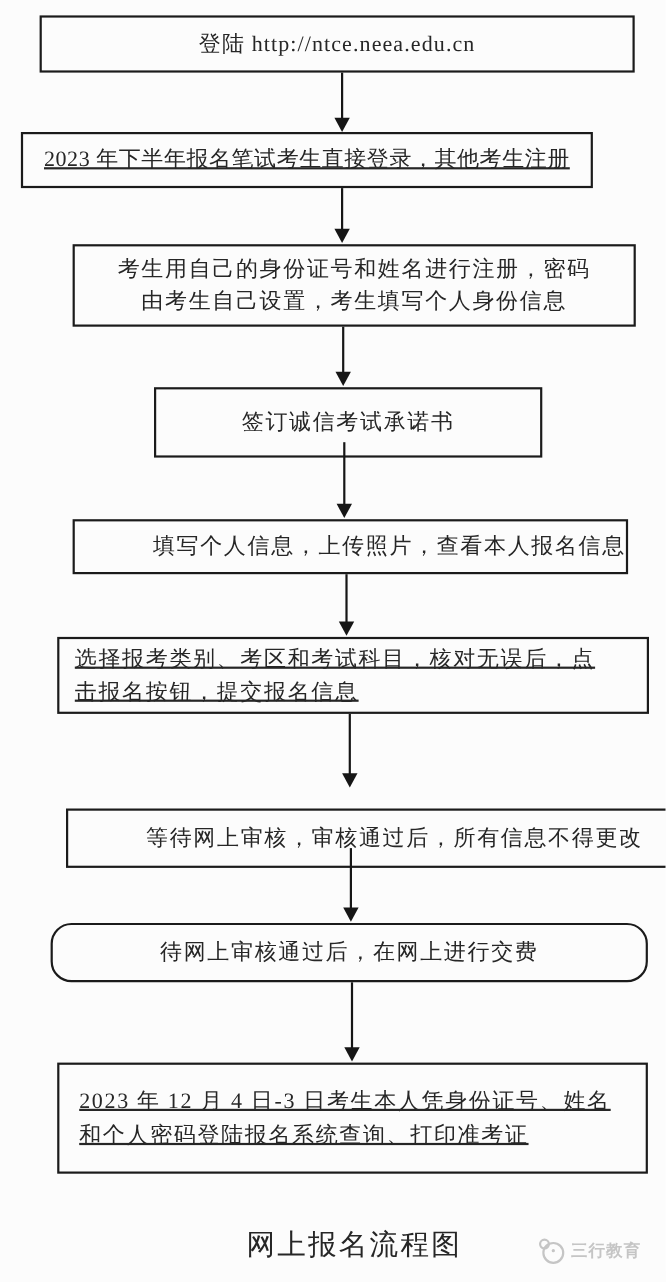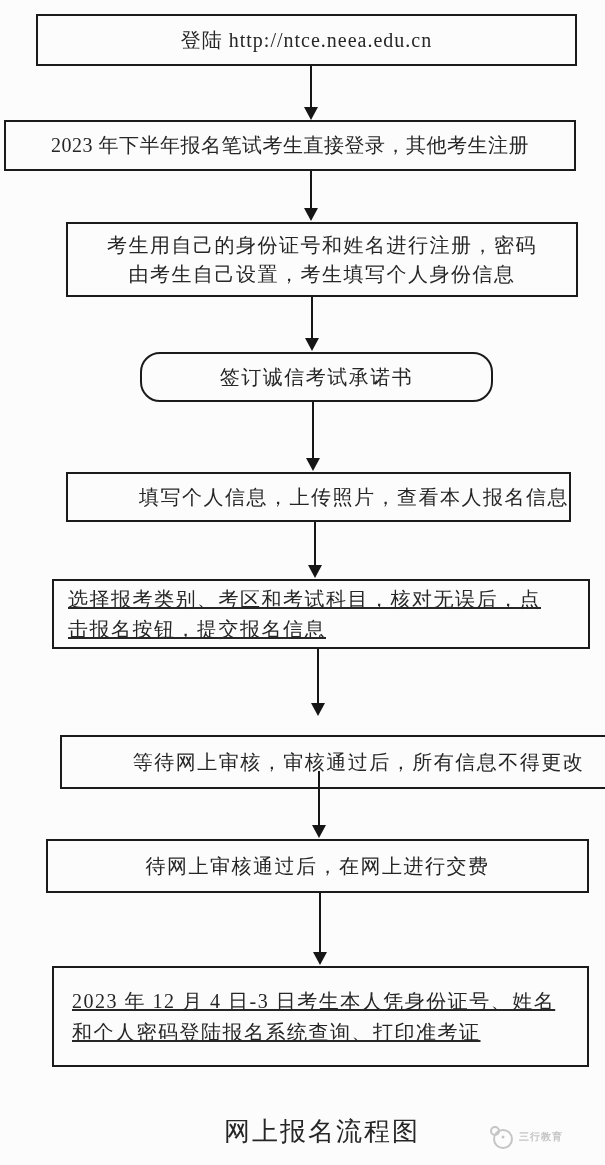--- a/index.html
+++ b/index.html
@@ -58,59 +58,59 @@
   .watermark {
     position: absolute;
     left: 488px;
     top: 1124px;
     display: flex;
     align-items: center;
     gap: 5px;
     color: #c5c5c5;
   }
   .watermark .wm-text {
-    font-size: 10px;
+    font-size: 15px;
     font-weight: bold;
     letter-spacing: 1px;
     font-family: "Liberation Sans", sans-serif;
   }
 </style>
 </head>
 <body>
 
 <div class="stage">
 
   <div class="flow-box" style="left:36px; top:14px; width:541px; height:52px; letter-spacing:1px;">
     <span>登陆 http://ntce.neea.edu.cn</span>
   </div>
 
   <div>
     <div class="stem" style="left:310px; top:66px; height:42px;"></div>
     <div class="head" style="left:304px; top:107px;"></div>
   </div>
 
-  <div class="flow-box" style="left:4px; top:120px; width:572px; height:51px; letter-spacing:0.5px;">
+  <div class="flow-box" style="left:19px; top:120px; width:520px; height:51px; letter-spacing:0.5px;text-decoration:underline;">
     <span>2023 年下半年报名笔试考生直接登录，其他考生注册</span>
   </div>
 
   <div>
     <div class="stem" style="left:310px; top:171px; height:38px;"></div>
     <div class="head" style="left:304px; top:208px;"></div>
   </div>
 
   <div class="flow-box" style="left:66px; top:222px; width:512px; height:75px; padding:0 32px;">
     <span>考生用自己的身份证号和姓名进行注册，密码由考生自己设置，考生填写个人身份信息</span>
   </div>
 
   <div>
     <div class="stem" style="left:311px; top:297px; height:42px;"></div>
     <div class="head" style="left:305px; top:338px;"></div>
   </div>
 
-  <div class="flow-box" style="left:140px; top:352px; width:353px; height:50px;border-radius:20px;">
+  <div class="flow-box" style="left:140px; top:352px; width:353px; height:64px;">
     <span>签订诚信考试承诺书</span>
   </div>
 
   <div>
     <div class="stem" style="left:312px; top:402px; height:57px;"></div>
     <div class="head" style="left:306px; top:458px;"></div>
   </div>
 
   <div class="flow-box" style="left:66px; top:472px; width:505px; height:50px;justify-content:flex-end;">
     <span>填写个人信息，上传照片，查看本人报名信息</span>
@@ -132,21 +132,21 @@
 
   <div class="flow-box" style="left:46px; top:735px; width:597px; height:54px;margin-left:14px;">
     <span>等待网上审核，审核通过后，所有信息不得更改</span>
   </div>
 
   <div>
     <div class="stem" style="left:318px; top:771px; height:55px;"></div>
     <div class="head" style="left:312px; top:825px;"></div>
   </div>
 
-  <div class="flow-box" style="left:46px; top:839px; width:543px; height:54px;">
+  <div class="flow-box" style="left:46px; top:839px; width:543px; height:54px;border-radius:19px;">
     <span>待网上审核通过后，在网上进行交费</span>
   </div>
 
   <div>
     <div class="stem" style="left:319px; top:893px; height:60px;"></div>
     <div class="head" style="left:313px; top:952px;"></div>
   </div>
 
   <div class="flow-box left-align" style="left:52px; top:966px; width:537px; height:101px; padding:0 18px; line-height:31px;">
     <span>2023 年 12 月 4 日-3 日考生本人凭身份证号、姓名和个人密码登陆报名系统查询、打印准考证</span>

